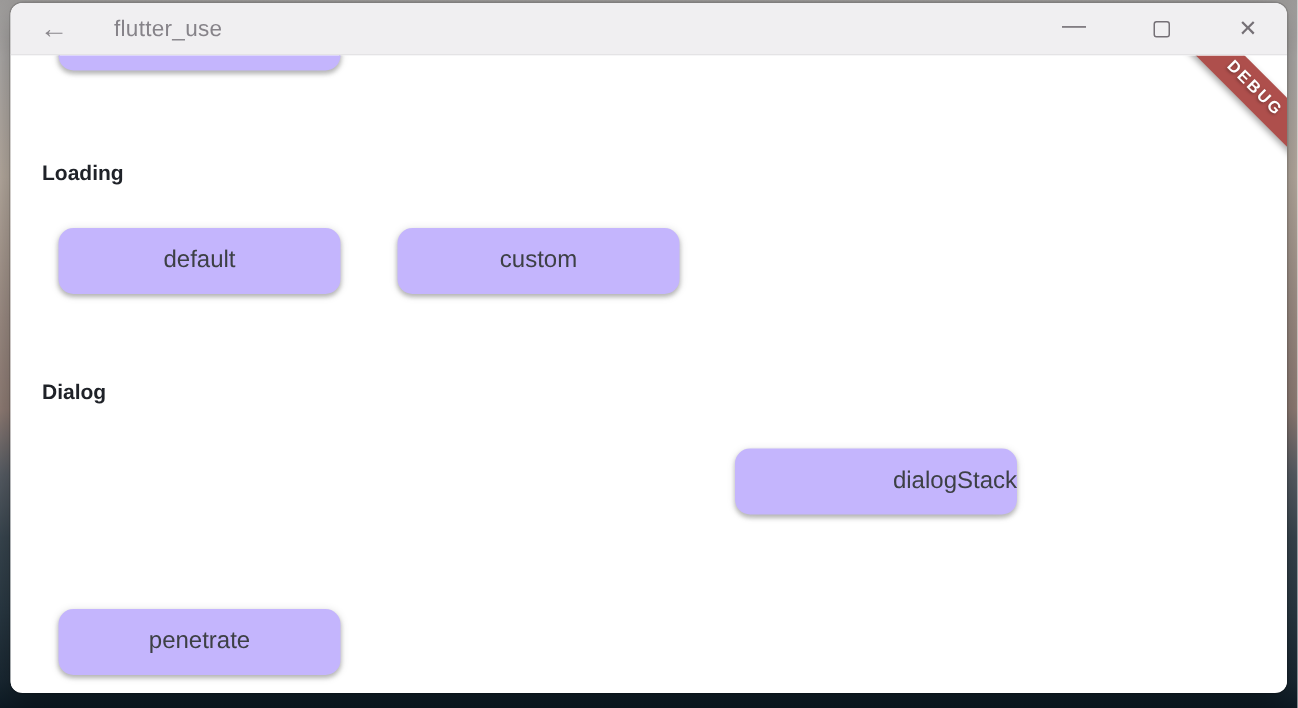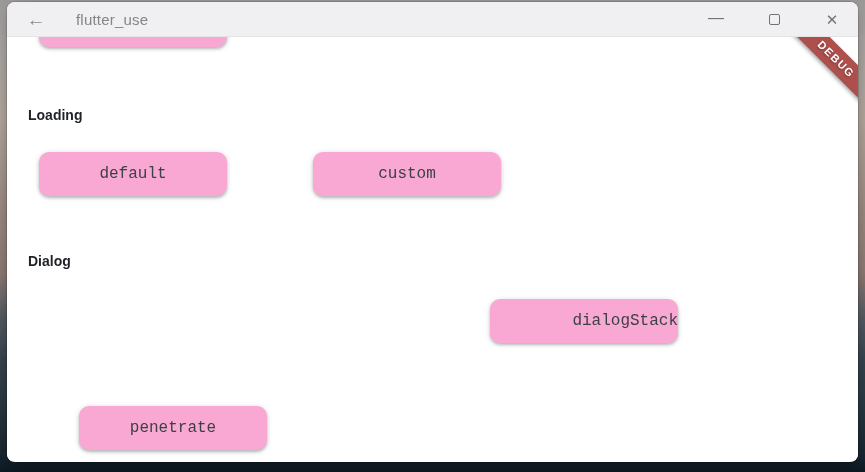--- a/index.html
+++ b/index.html
@@ -63,33 +63,33 @@
 
   .section-title {
     position: absolute; left: 21px;
     font-size: 14px; font-weight: bold; color: #1f2228;
   }
   .t-loading { top: 70px; text-align: right; }
   .t-dialog  { top: 216px; }
 
   .btn {
     position: absolute; width: 188px; height: 44px;
-    background: #f9a8d4; border: none; border-radius: 10px;
-    font-family: Liberation Mono, monospace;
+    background: #c4b5fd; border: none; border-radius: 10px;
+    font-family: Liberation Sans, sans-serif;
     font-size: 16px; color: #3d4045; text-align: center; line-height: 44px;
     box-shadow: 0 2px 3px rgba(0,0,0,0.22), 0 1px 6px rgba(0,0,0,0.13);
     cursor: pointer; padding: 0;
   }
   .btn-partial   { left: 32px;  top: -34px; }
   .btn-default   { left: 32px;  top: 115px; }
-  .btn-custom    { left: 258px; top: 115px; margin-left: 48px; }
+  .btn-custom    { left: 258px; top: 115px; }
   .btn-easy      { left: 32px;  top: 262px; }
   .btn-location  { left: 258px; top: 262px; }
   .btn-dialogstack { left: 483px; top: 262px; text-align: right; }
-  .btn-penetrate { left: 32px;  top: 369px; margin-left: 40px; }
+  .btn-penetrate { left: 32px;  top: 369px; }
 
   
   .debug-corner {
     position: absolute; top: 0; right: 0;
     width: 112px; height: 112px; overflow: hidden;
     pointer-events: none;
   }
   .debug-ribbon {
     position: absolute; top: 11px; right: -58px;
     width: 160px; height: 23px; line-height: 23px;

